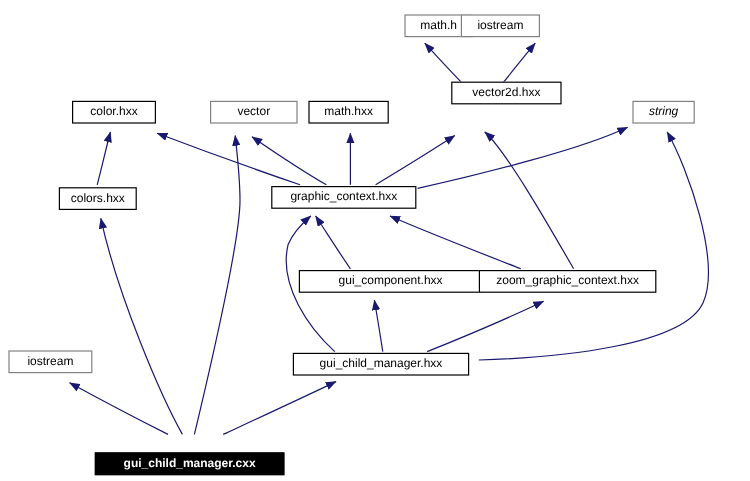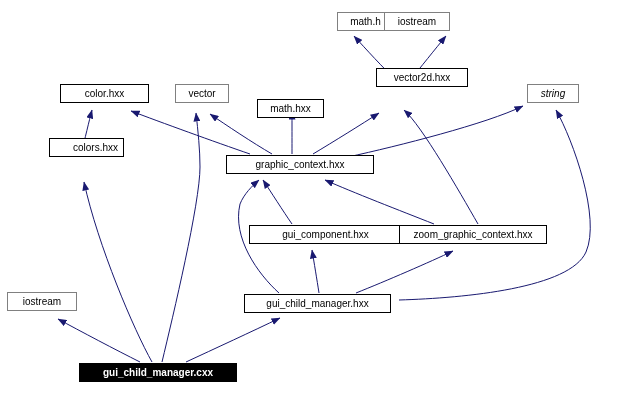--- a/index.html
+++ b/index.html
@@ -42,20 +42,21 @@
     z-index: 2;
   }
   .node.project {
     border: 1px solid #000000;
   }
   .node.current {
     border: 1px solid #000000;
     background: #000000;
     color: #ffffff;
     font-weight: bold;
+    margin-top: 14px;
   }
 </style>
 </head>
 <body>
 
 <div id="graph">
 
   <svg id="edges" width="625" height="401" viewBox="0 0 625 401" xmlns="http://www.w3.org/2000/svg">
     <defs>
       <marker id="arrowhead" markerWidth="9" markerHeight="7" refX="8.5" refY="3.5" orient="auto" markerUnits="userSpaceOnUse">
@@ -85,39 +86,39 @@
       </g>
   </svg>
 
   <div id="node-layer">
       <div class="node" style="left: 337px; top: 12px; width: 57px;">
         <span>math.h</span>
       </div>
       <div class="node" style="left: 384px; top: 12px; width: 66px;">
         <span>iostream</span>
       </div>
-      <div class="node project" style="left: 60px; top: 84px; width: 89px;">
+      <div class="node project" style="left: 60px; top: 84px; width: 70px;">
         <span>color.hxx</span>
       </div>
-      <div class="node" style="left: 175px; top: 84px; width: 54px;">
+      <div class="node" style="left: 175px; top: 84px; width: 73px;">
         <span>vector</span>
       </div>
-      <div class="node project" style="left: 257px; top: 84px; width: 67px; margin-top: 15px;">
+      <div class="node project" style="left: 257px; top: 84px; width: 67px;">
         <span>math.hxx</span>
       </div>
       <div class="node project" style="left: 360px; top: 68px; width: 92px; margin-left: 16px;">
         <span>vector2d.hxx</span>
       </div>
       <div class="node" style="left: 527px; top: 84px; width: 52px; font-style: italic;">
         <span>string</span>
       </div>
-      <div class="node project" style="left: 49px; top: 138px; width: 75px; justify-content: flex-end;">
+      <div class="node project" style="left: 49px; top: 156px; width: 65px;">
         <span>colors.hxx</span>
       </div>
-      <div class="node project" style="left: 226px; top: 155px; width: 148px;">
+      <div class="node project" style="left: 226px; top: 155px; width: 121px;">
         <span>graphic_context.hxx</span>
       </div>
       <div class="node project" style="left: 249px; top: 225px; width: 153px;">
         <span>gui_component.hxx</span>
       </div>
       <div class="node project" style="left: 399px; top: 225px; width: 148px;">
         <span>zoom_graphic_context.hxx</span>
       </div>
       <div class="node" style="left: 7px; top: 292px; width: 70px;">
         <span>iostream</span>

